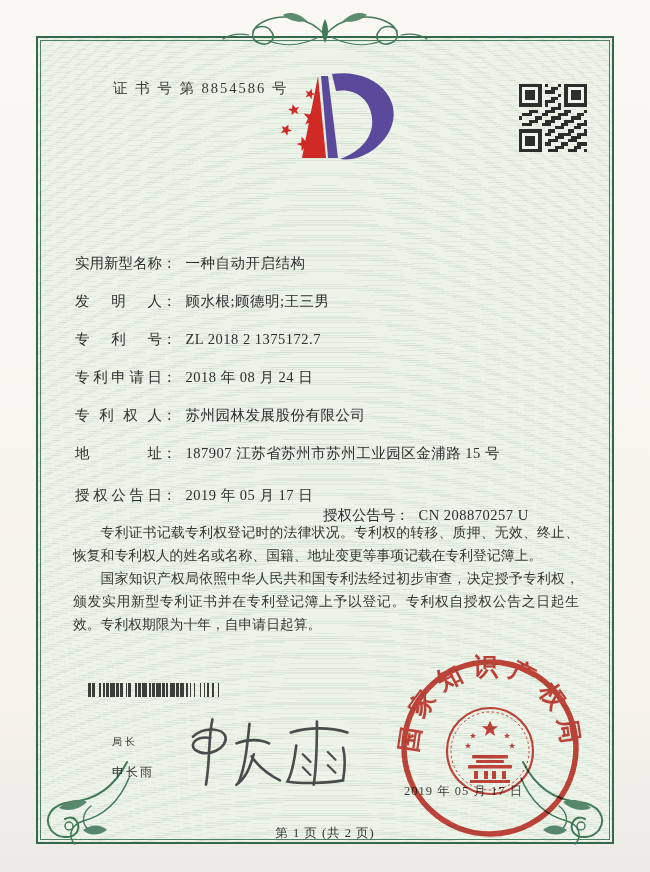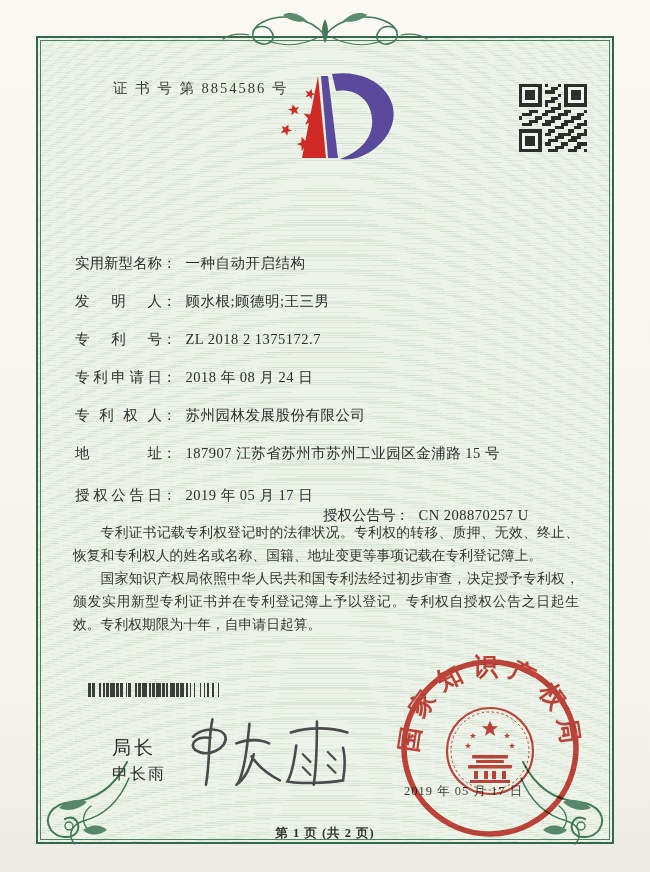--- a/index.html
+++ b/index.html
@@ -44,34 +44,34 @@
   
   .bodytext { position:absolute; left:73px; top:521px; width:506px; z-index:4;
               font-size:13.8px; line-height:23px; color:#37372f; text-align:justify; }
   .bodytext p { text-indent:2em; margin:0; }
 
   .barcode { position:absolute; left:88px; top:683px; height:14px; z-index:4; font-size:0; }
   .barcode i { display:inline-block; height:14px; background:#3b3f3a; vertical-align:top; }
   .barcode s { display:inline-block; height:14px; vertical-align:top; }
 
   
-  .issuer-title { position:absolute; left:112px; top:735px; font-size:19px; letter-spacing:3px;
+  .issuer-title { position:absolute; left:112px; top:735px; font-size:10px; letter-spacing:3px;
                   color:#2c2c2c; z-index:4; font-family:"Liberation Sans","DejaVu Sans",sans-serif; }
-  .issuer-name  { position:absolute; left:112px; top:764px; font-size:16px; letter-spacing:2px;
+  .issuer-name  { position:absolute; left:112px; top:764px; font-size:12px; letter-spacing:2px;
                   color:#2c2c2c; z-index:4; font-family:"Liberation Sans","DejaVu Sans",sans-serif; }
   .signature { position:absolute; left:182px; top:710px; width:185px; height:82px; z-index:4; }
 
   
   .seal-date { position:absolute; left:404px; top:783px; font-size:12.5px; color:#3f3e38;
                letter-spacing:1px; z-index:4; }
   .seal { position:absolute; left:396px; top:654px; width:188px; height:188px; z-index:5;
           mix-blend-mode:multiply; opacity:.92; }
 
   .footer { position:absolute; left:0; top:825px; width:100%; text-align:center;
-            font-size:12.5px; color:#34342f; letter-spacing:1px; z-index:4;font-weight:bold; }
+            font-size:12.5px; color:#34342f; letter-spacing:1px; z-index:4; }
 </style>
 </head>
 <body>
 
 <div class="page">
 
   <div class="frame">
     <div class="frame-inner"></div>
   </div>
 

